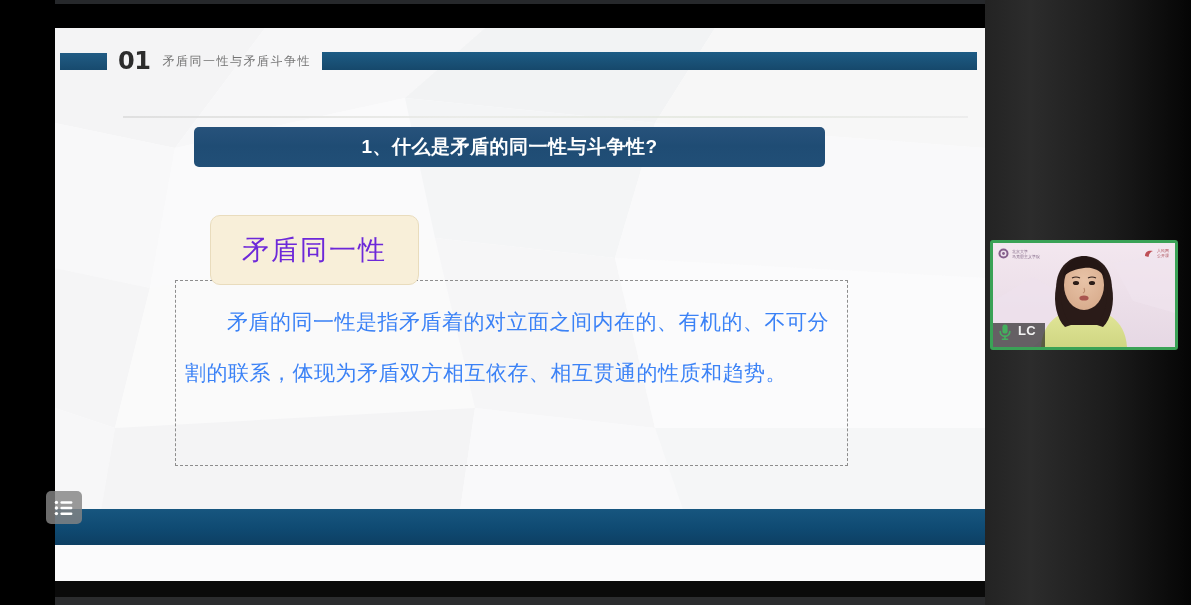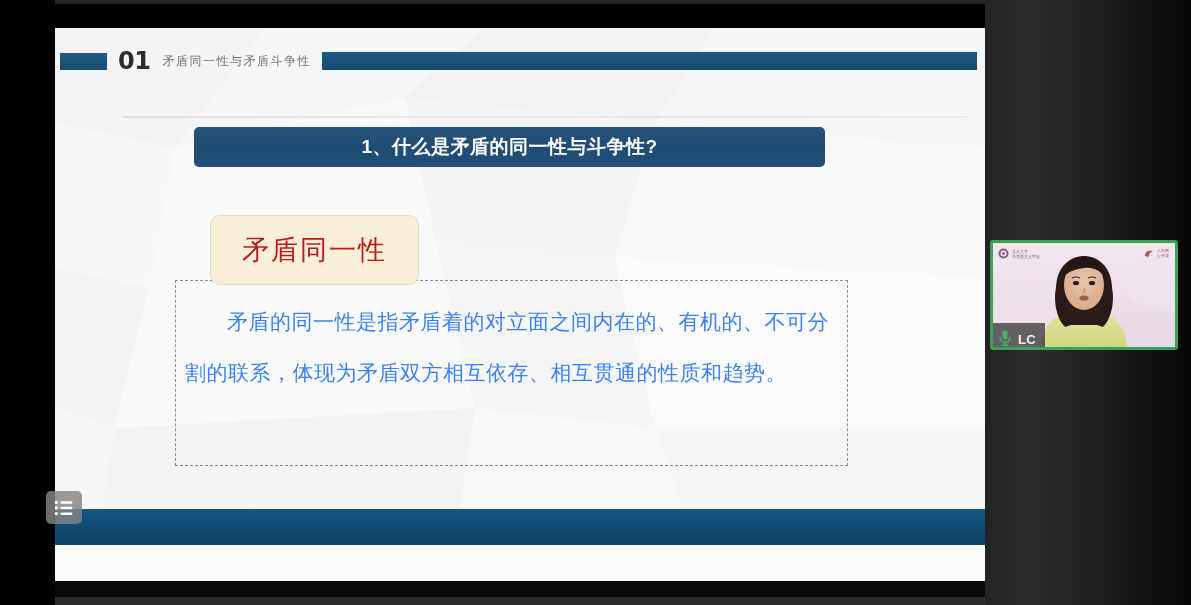--- a/index.html
+++ b/index.html
@@ -157,21 +157,21 @@
     border: 1px solid #e9dcbd;
     border-radius: 10px;
     display: flex;
     align-items: center;
     justify-content: center;
     z-index: 3;
   }
   .chip-text {
     font-size: 27px;
     font-weight: 500;
-    color: #b91c1c;
+    color: #6d28d9;
     letter-spacing: 2px;
   }
 
   
   .dashbox {
     position: absolute;
     left: 120px; top: 252px;
     width: 673px; height: 186px;
     border: 1px dashed #8d8d8d;
     z-index: 1;
@@ -223,21 +223,21 @@
   }
   .vid-inner { position: absolute; inset: 0; }
 
   .vid-badge {
     position: absolute;
     left: 0; bottom: 0;
     height: 24px;
     padding: 0 9px 0 4px;
     background: rgba(30,30,30,0.66);
     display: flex;
-    align-items: flex-end;
+    align-items: flex-start;
     gap: 5px;
     z-index: 4;
   }
   .vid-badge .mic { display:block; }
   .vid-badge .who {
     color: #f2f2f2;
     font-size: 13px;
     font-weight: 600;
     letter-spacing: .4px;
   }

